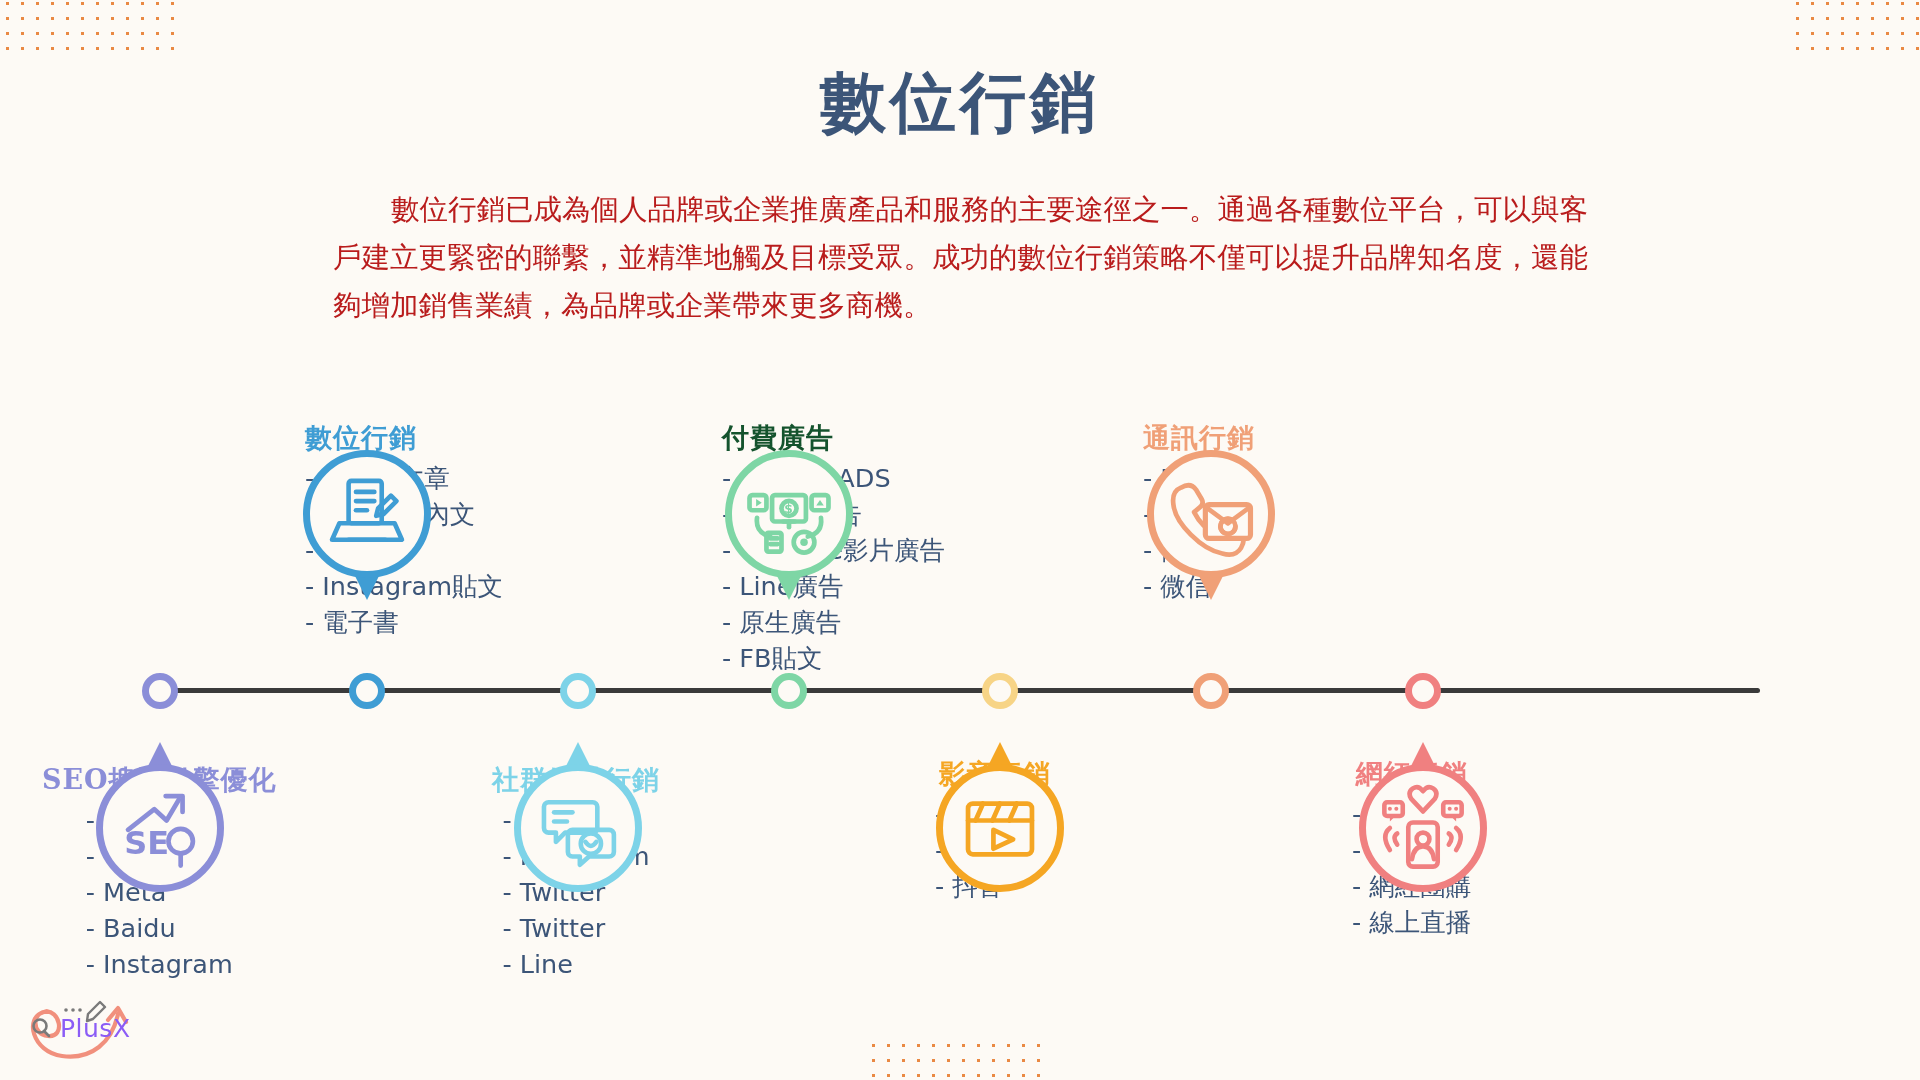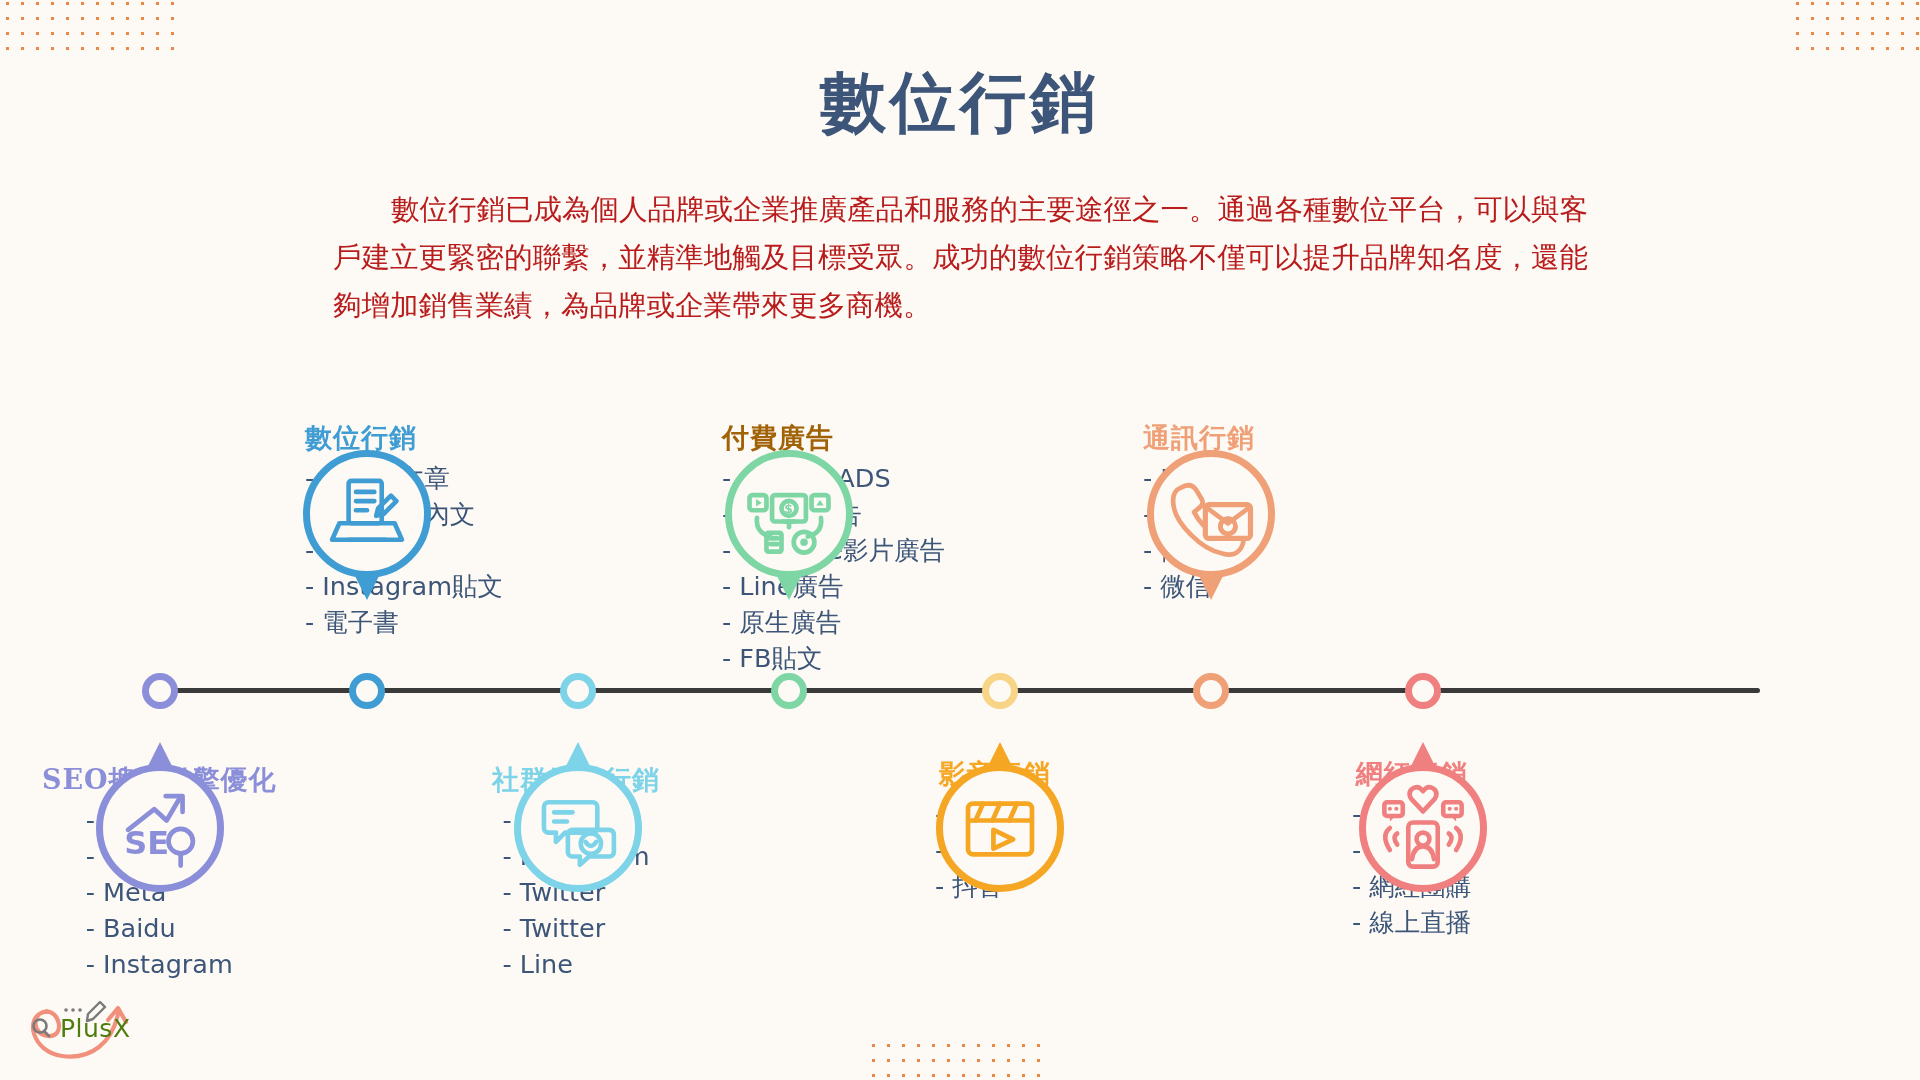--- a/index.html
+++ b/index.html
@@ -117,21 +117,21 @@
   .block li::before { content: "- "; }
   .block.center .heading { text-align: center; }
   .block.center ul { display: inline-block; text-align: left; }
   .block.center { text-align: center; }
 
   
   #logo { position: absolute; left: 14px; top: 986px; width: 150px; height: 84px; }
   #logo .word {
     position: absolute; left: 46px; top: 28px;
     font-family: "DejaVu Sans", sans-serif;
-    font-size: 25px; color: #4d7c0f; letter-spacing: .5px;
+    font-size: 25px; color: #8b5cf6; letter-spacing: .5px;
   }
 </style>
 </head>
 <body>
 
 <div class="dots" id="dots-tl"></div>
 <div class="dots" id="dots-tr"></div>
 <div class="dots" id="dots-bc"></div>
 
 <div id="title">數位行銷</div>
@@ -277,21 +277,21 @@
       <ul>
         <li>部落格文章</li>
         <li>官方網站內文</li>
         <li>FB貼文</li>
         <li>Instagram貼文</li>
         <li>電子書</li>
       </ul>
     </div>
     <div class="block center" style="left: 492px; top: 762px;"><div class="heading" style="color: rgb(125, 211, 232);">社群媒體行銷</div><ul><li>Facebook</li><li>Instagram</li><li>Twitter</li><li>Twitter</li><li>Line</li></ul></div>
     <div class="block" style="left: 722px; top: 420px;">
-      <div class="heading" style="color: #a16207;">付費廣告</div>
+      <div class="heading" style="color: #14532d;">付費廣告</div>
       <ul>
         <li>Google  ADS</li>
         <li>Meta 廣告</li>
         <li>YouTube影片廣告</li>
         <li>Line廣告</li>
         <li>原生廣告</li>
         <li>FB貼文</li>
       </ul>
     </div>
     <div class="block center" style="left: 935px; top: 756px;"><div class="heading" style="color: rgb(245, 166, 35);">影音行銷</div><ul><li>Youtube</li><li>TikTok</li><li>抖音</li></ul></div>

